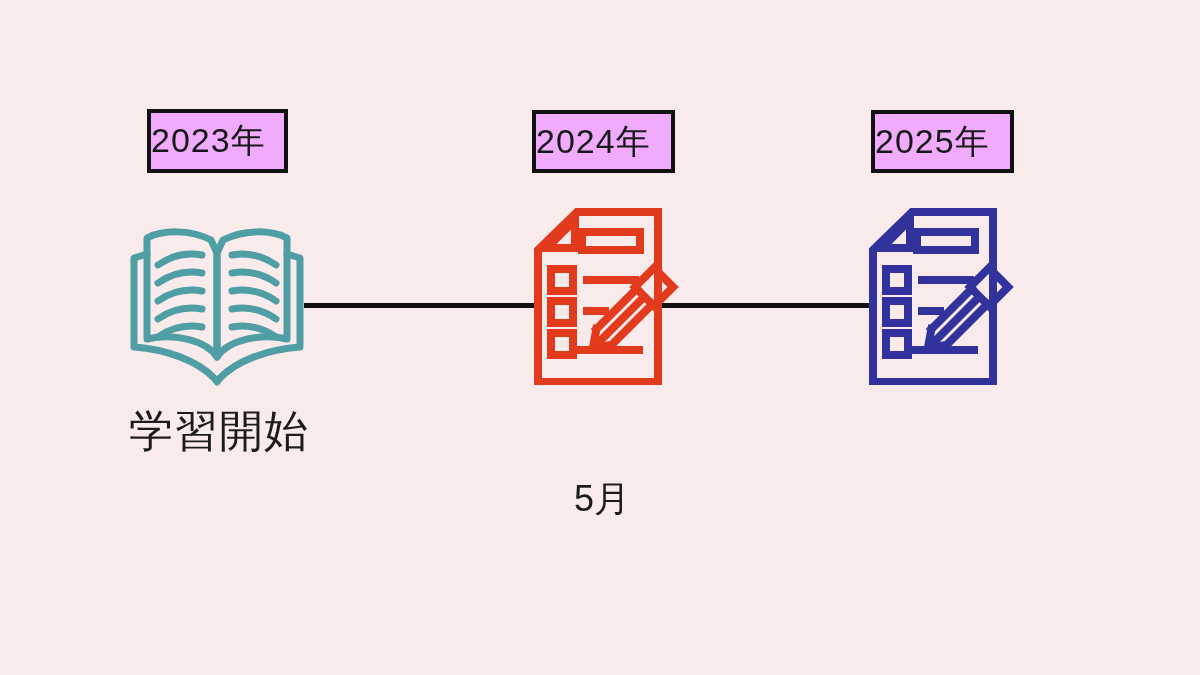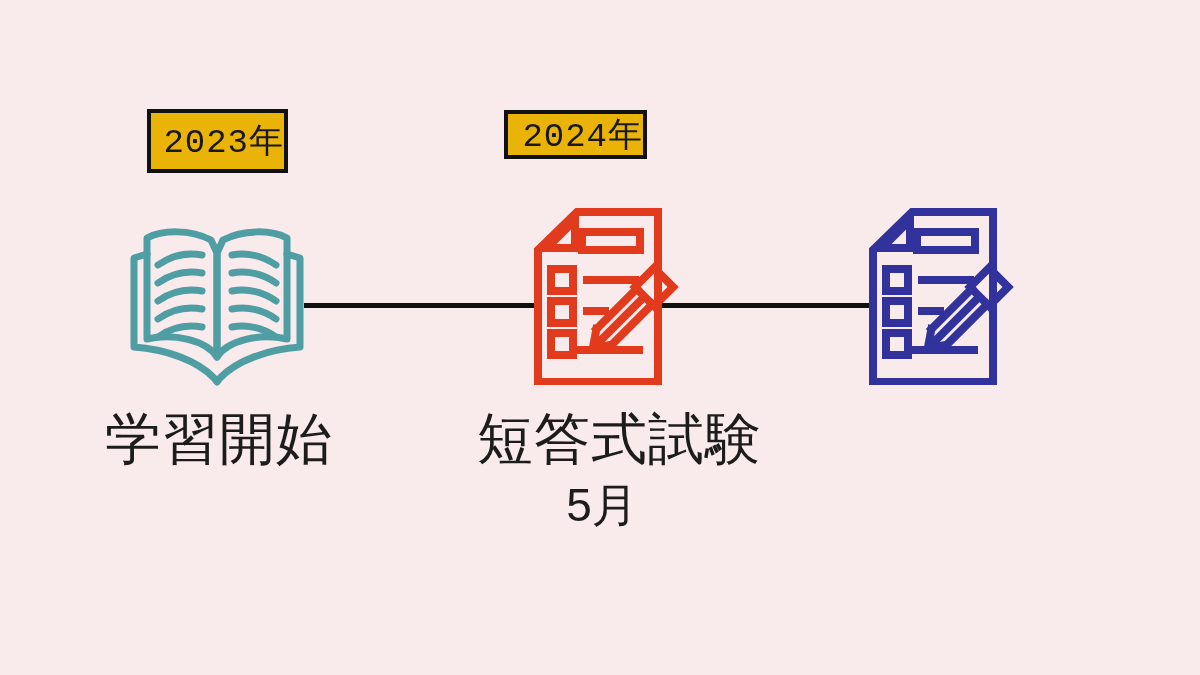--- a/index.html
+++ b/index.html
@@ -7,62 +7,64 @@
     position: relative;
     width: 1200px;
     height: 675px;
     overflow: hidden;
     font-family: "Liberation Sans", "DejaVu Sans", sans-serif;
     background: #f9eaec;
   }
   .year-box {
     position: absolute;
     box-sizing: border-box;
-    background: #eab308;
+    background: #f0abfc;
     border: 4px solid #111111;
     display: flex;
     align-items: center;
-    justify-content: flex-end;
+    justify-content: flex-start;
     font-size: 34px;
     color: #181818;
     letter-spacing: 1px;
-    font-family: Liberation Mono, monospace;
   }
   .connector {
     position: absolute;
     height: 5px;
     background: #111111;
   }
   .icon-wrap { position: absolute; }
   .stage-label {
     position: absolute;
     text-align: center;
-    font-size: 56px;
+    font-size: 44px;
     color: #1c1c1c;
     letter-spacing: 1px;
     white-space: nowrap;
   }
   .month-label {
     position: absolute;
     text-align: center;
-    font-size: 46px;
+    font-size: 36px;
     color: #1c1c1c;
     white-space: nowrap;
   }
 </style>
 </head>
 <body>
 
 <div class="canvas">
 
   <div class="year-box" style="left:147px; top:109px; width:141px; height:64px;">
     <span>2023年</span>
   </div>
-  <div class="year-box" style="left:504px; top:110px; width:143px; height:49px;">
+  <div class="year-box" style="left:532px; top:110px; width:143px; height:63px;">
     <span>2024年</span>
+  </div>
+  <div class="year-box" style="left:871px; top:110px; width:143px; height:63px;">
+    <span>2025年</span>
   </div>
 
   <div class="connector" style="left:304px; top:303px; width:234px;"></div>
   <div class="connector" style="left:657px; top:303px; width:217px;"></div>
 
   <div class="icon-wrap" style="left:122px; top:227px;">
     <svg width="190" height="162" viewBox="0 0 190 162" fill="none" color="#4f9ea4">
       <g stroke="currentColor" stroke-width="7" fill="none" stroke-linecap="round" stroke-linejoin="round">
 
         <path d="M 95 26 L 89 13 C 68 2 40 3 25 11 L 25 112 C 52 106 84 113 95 130 Z"></path>
@@ -132,17 +134,16 @@
           <path d="M -11 -13 V -70"></path>
           <path d="M 11 -13 V -70"></path>
           <path d="M 0 -6 V -64"></path>
           <rect x="-13.5" y="-97" width="27" height="27"></rect>
         </g>
       </g>
     </svg>
   </div>
 
   <div class="stage-label" style="left:94px; top:402px; width:250px;">学習開始</div>
-  <div class="stage-label" style="left:477px; top:402px; width:250px;">短答式試験</div>
 
   <div class="month-label" style="left:477px; top:475px; width:250px;">5月</div>
 
 </div>
 
 </body></html>

